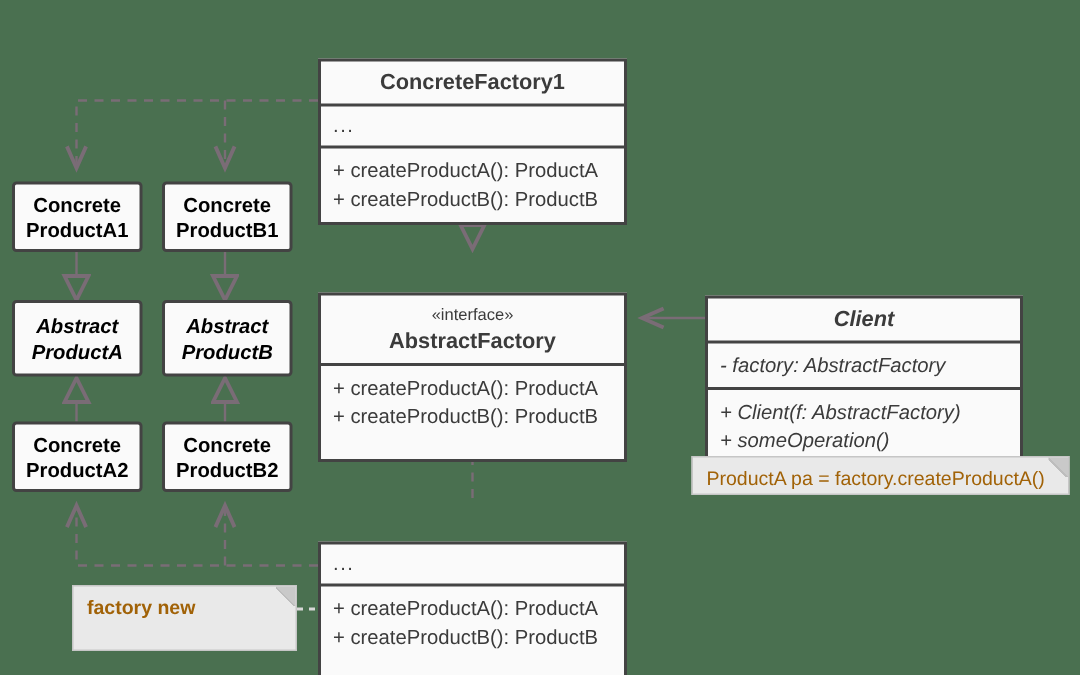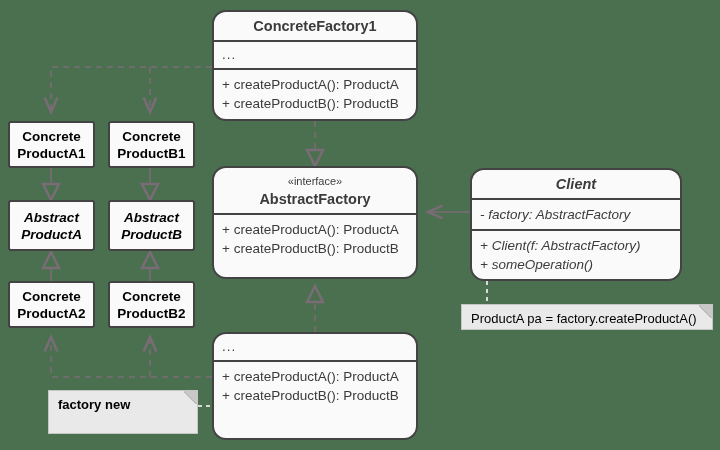--- a/index.html
+++ b/index.html
@@ -24,23 +24,24 @@
     top: 0;
     width: 720px;
     height: 450px;
     pointer-events: none;
   }
   .uml-class {
     position: absolute;
     box-sizing: border-box;
     background: #fafafa;
     border: 2px solid #434343;
-    border-radius: 14px;
+    border-radius: 0;
     color: #3b3b3b;
     overflow: hidden;
+    margin-top: 29px;
   }
   .uml-compartment {
     box-sizing: border-box;
     padding: 5px 8px;
   }
   .uml-compartment + .uml-compartment {
     border-top: 2px solid #434343;
   }
   .cls-title {
     text-align: center;
@@ -76,21 +77,21 @@
     text-align: center;
   }
   .simple-box.italic {
     font-style: italic;
   }
   .note {
     position: absolute;
     box-sizing: border-box;
     background: #e9e9e9;
     border: 1px solid #c6c6c6;
-    color: #000000;
+    color: #a16207;
     font-size: 13px;
     line-height: 17px;
     padding: 5px 9px;
   }
   .note .fold {
     position: absolute;
     top: 0;
     right: 0;
     width: 13px;
     height: 13px;

